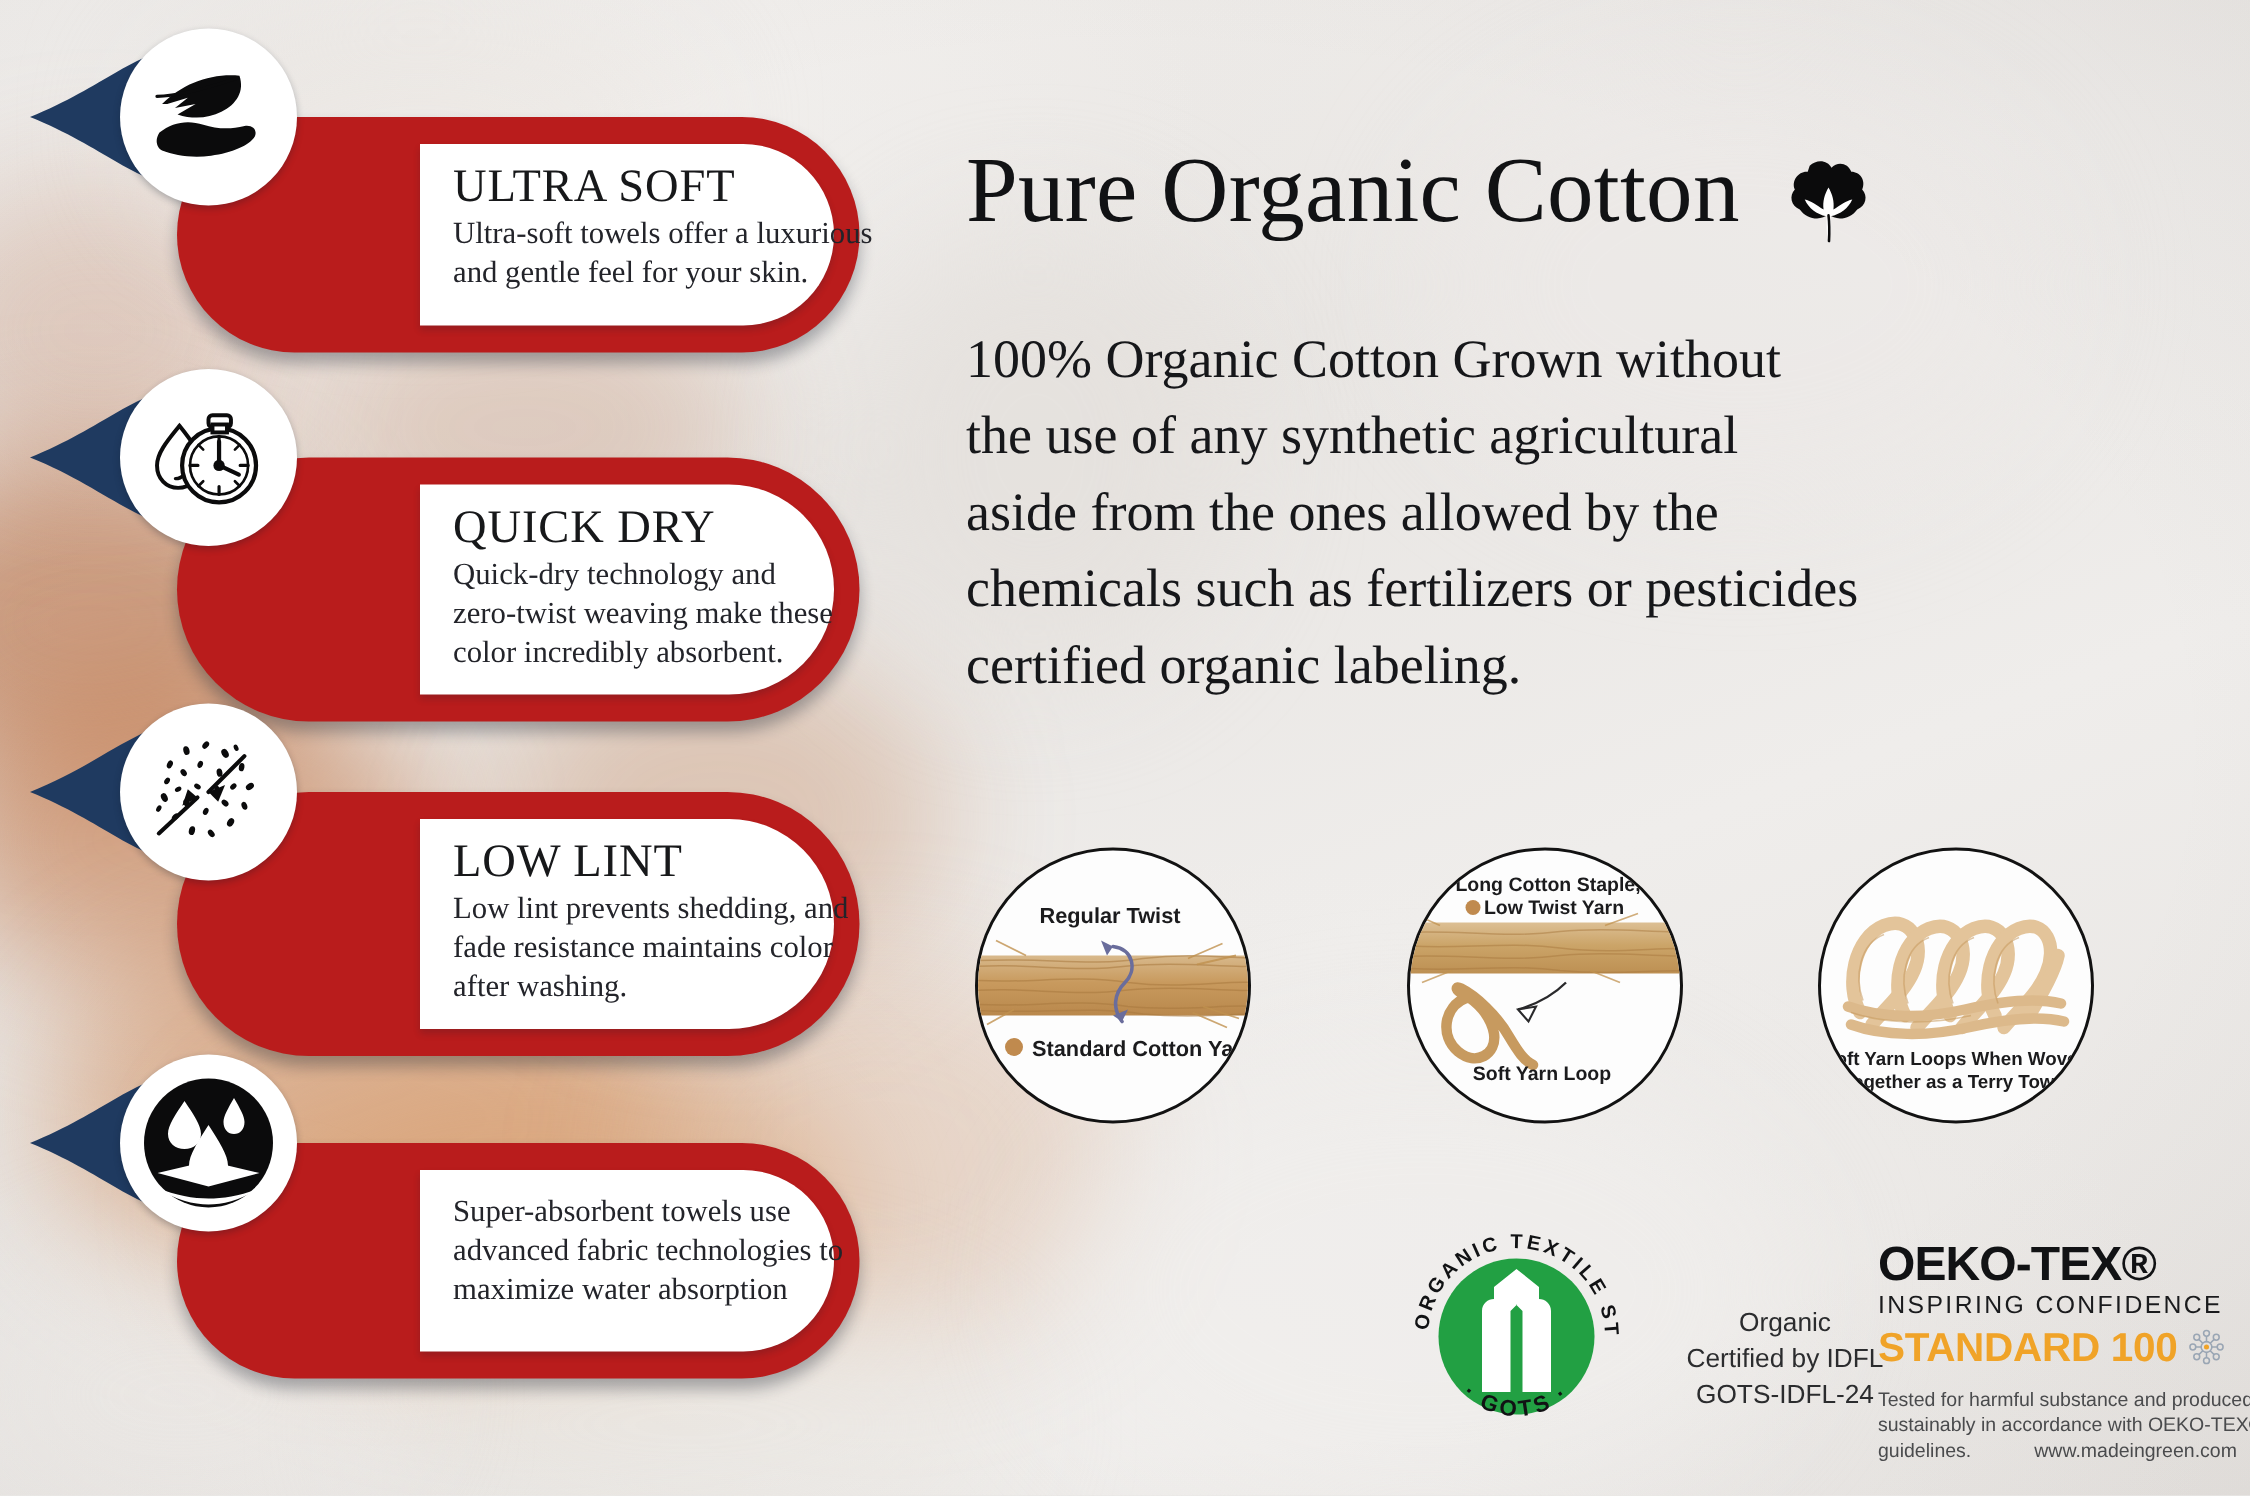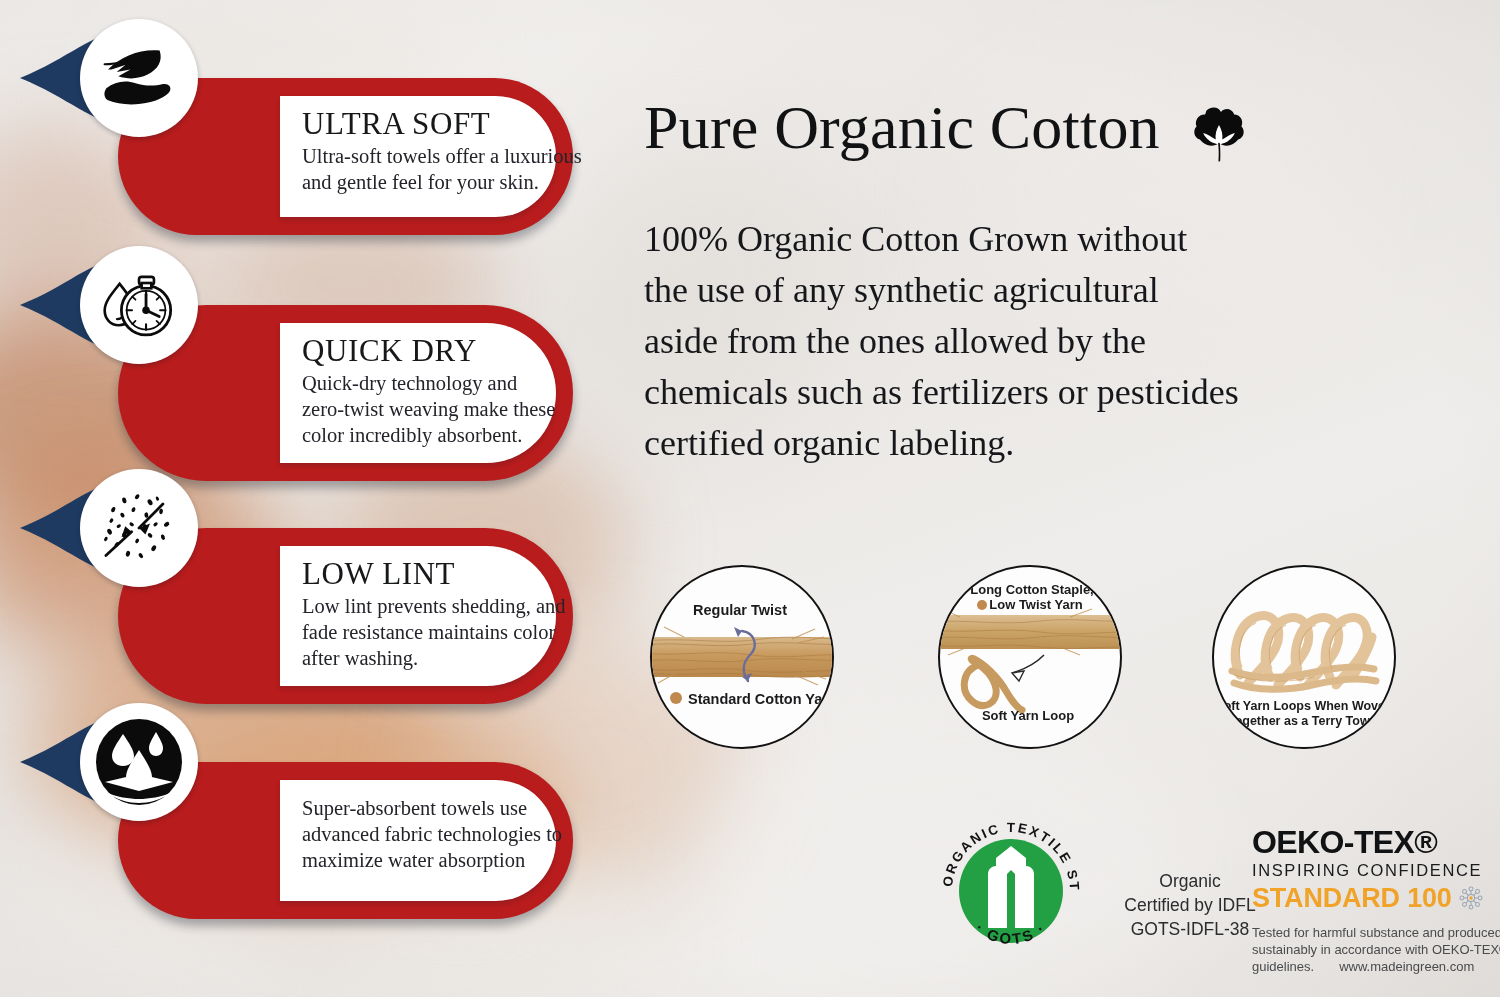--- a/index.html
+++ b/index.html
@@ -130,21 +130,21 @@
   .oeko-std{
     font-family:"Liberation Sans", sans-serif;
     font-weight:700;font-size:27px;letter-spacing:-.2px;color:#f0a328;line-height:1;
   }
   .oeko-flower{width:26px;height:26px;flex:none;}
   .oeko-fine{
     font-family:"Liberation Sans", sans-serif;
     font-size:13px;line-height:1.33;color:#4a4b4d;margin-top:12px;
   }
   .oeko-fine span{display:block;white-space:nowrap;}
-  .oeko-fine .wrow{display:flex;gap:25px;}
+  .oeko-fine .wrow{display:flex;gap:42px;}
 </style>
 </head>
 <body>
 
 <div id="bg">
   <div class="bg-base"></div>
   <div class="blob b1"></div>
   <div class="blob b2"></div>
   <div class="blob b3"></div>
   <div class="blob b4"></div>
@@ -425,21 +425,21 @@
         </text>
         <text font-family="Liberation Sans, sans-serif" font-size="15" font-weight="bold" fill="#111214" letter-spacing="2.4">
           <textPath href="#gots-arc-bot" startOffset="50%" text-anchor="middle">· GOTS ·</textPath>
         </text>
       </svg>
     </div>
 
     <div class="gots-text">
       <span>Organic</span>
       <span>Certified by IDFL</span>
-      <span>GOTS-IDFL-38</span>
+      <span>GOTS-IDFL-24</span>
     </div>
 
     <div class="oeko">
       <div class="oeko-main">OEKO-TEX®</div>
       <div class="oeko-sub">INSPIRING CONFIDENCE</div>
       <div class="oeko-std-row">
         <div class="oeko-std">STANDARD 100</div>
         <svg class="oeko-flower" viewBox="0 0 40 40">
           <g stroke="#9aa6b4" stroke-width="1.6" fill="none">
             <circle cx="20" cy="20" r="5.5"></circle>

